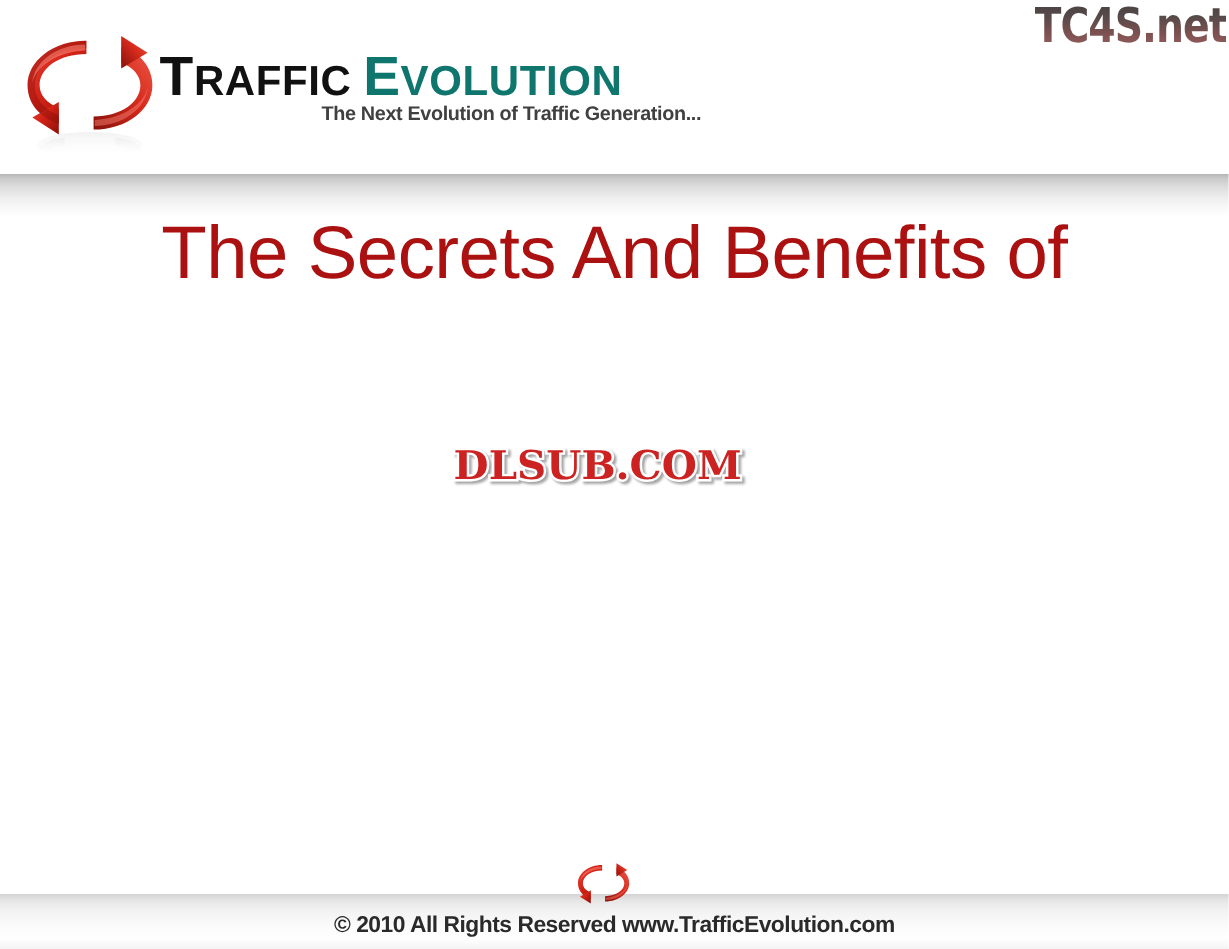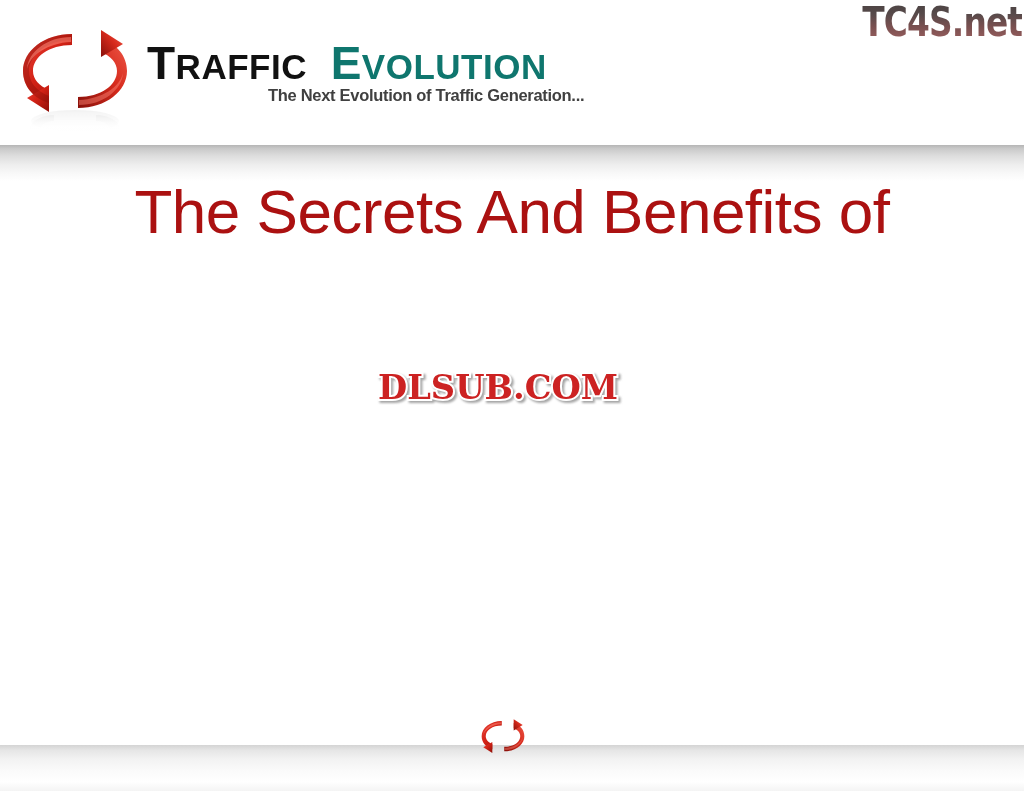--- a/index.html
+++ b/index.html
@@ -58,21 +58,20 @@
     position: absolute;
     left: 133px;
     top: 40px;
     white-space: nowrap;
     line-height: 1;
   }
   .wm-traffic, .wm-evolution {
     font-family: "Liberation Sans", sans-serif;
     font-weight: bold;
     letter-spacing: 0.5px;
-    margin-left: 14px;
   }
   .wm-traffic { color: #111111; }
   .wm-evolution { color: #0f766e; text-align: center; }
   .wm-cap { font-size: 46px; }
   .wm-small { font-size: 35px; }
 
   .logo-tagline {
     position: absolute;
     left: 268px;
     top: 86px;
@@ -281,15 +280,16 @@
       </defs>
       <path d="M58 12 C30 12 9 29 9 49 C9 64 19 76 35 81 L35 68 C25 64 19 57 19 49 C19 35 35 23 58 23 Z" fill="url(#fRedL)"></path>
       <path d="M35 63 L35 90 L13 76 Z" fill="url(#fRedL)"></path>
       <path d="M64 86 C92 86 113 69 113 49 C113 34 103 22 87 17 L87 30 C97 34 103 41 103 49 C103 63 87 75 64 75 Z" fill="url(#fRedR)"></path>
       <path d="M87 35 L87 8 L109 22 Z" fill="url(#fRedR)"></path>
       <path d="M57 15 C33 15 14 30 13 47 C16 33 34 21 57 20 Z" fill="#ff8a7a" opacity="0.5"></path>
       <path d="M65 83 C89 83 108 68 109 51 C106 65 88 77 65 78 Z" fill="#ff8a7a" opacity="0.4"></path>
     </svg>
   </div>
 
+  <div class="footer-text">© 2010 All Rights Reserved www.TrafficEvolution.com</div>
 
 
 </div>
 
 </body></html>

